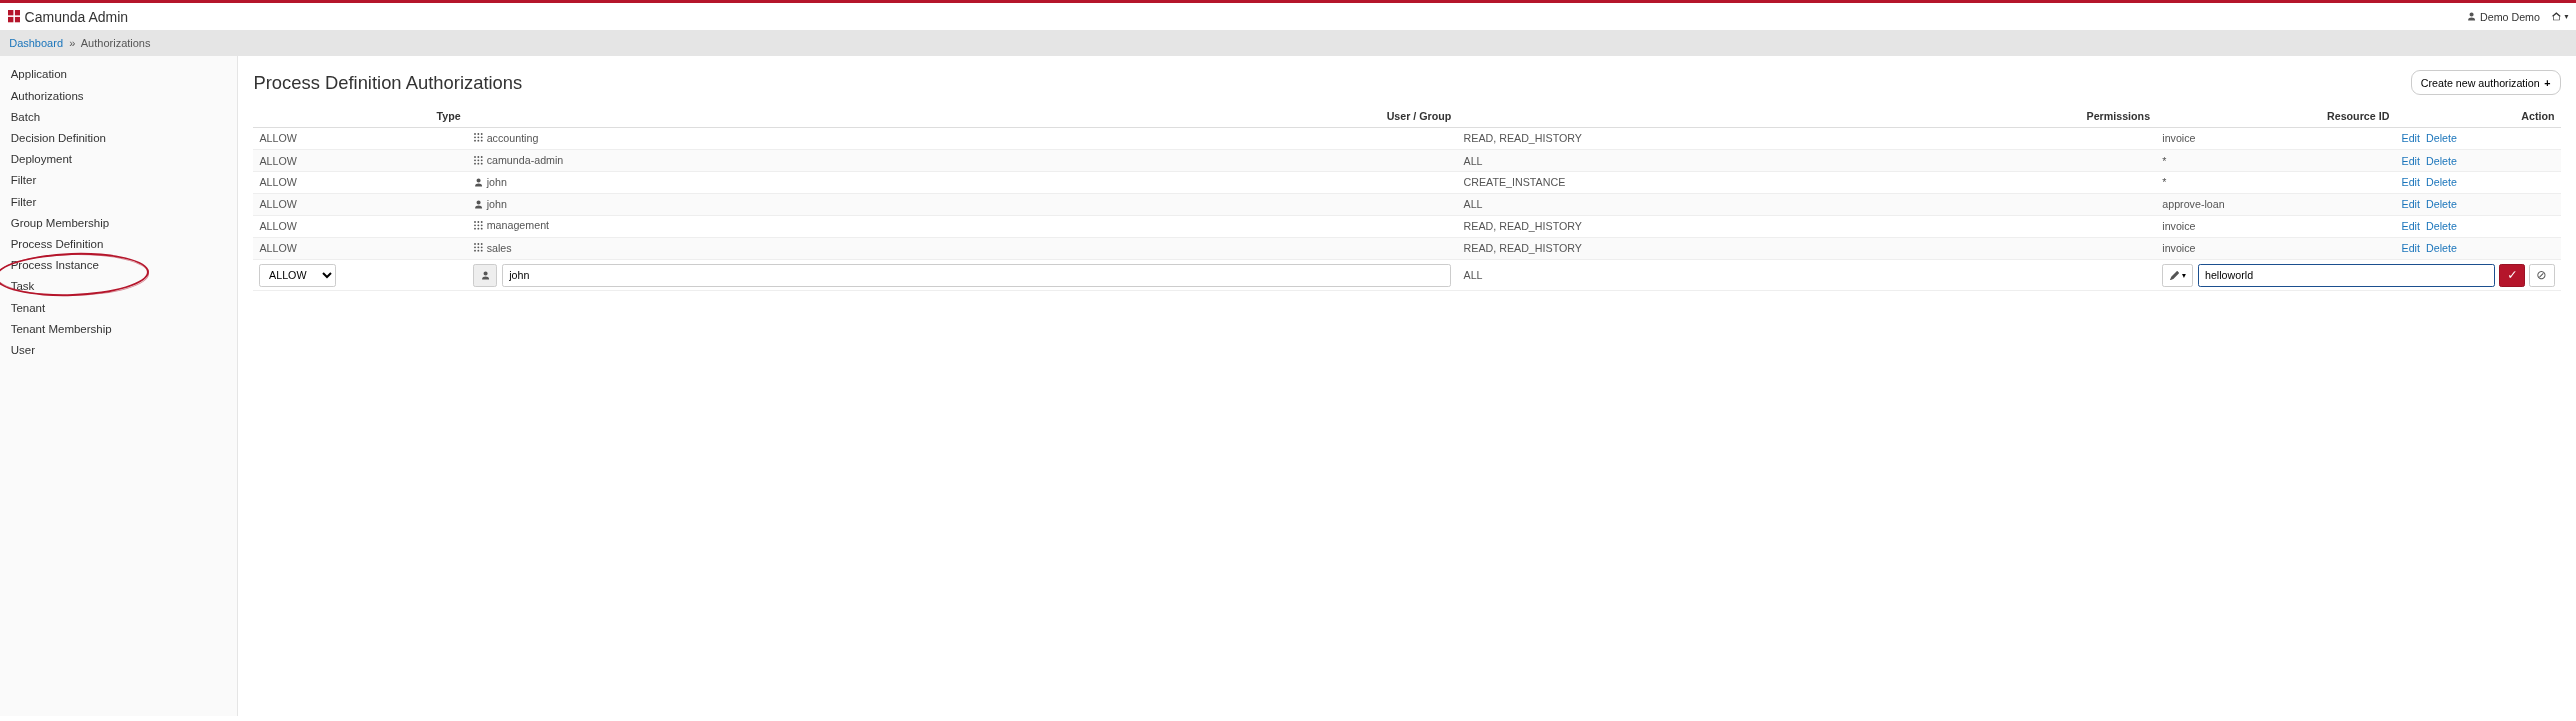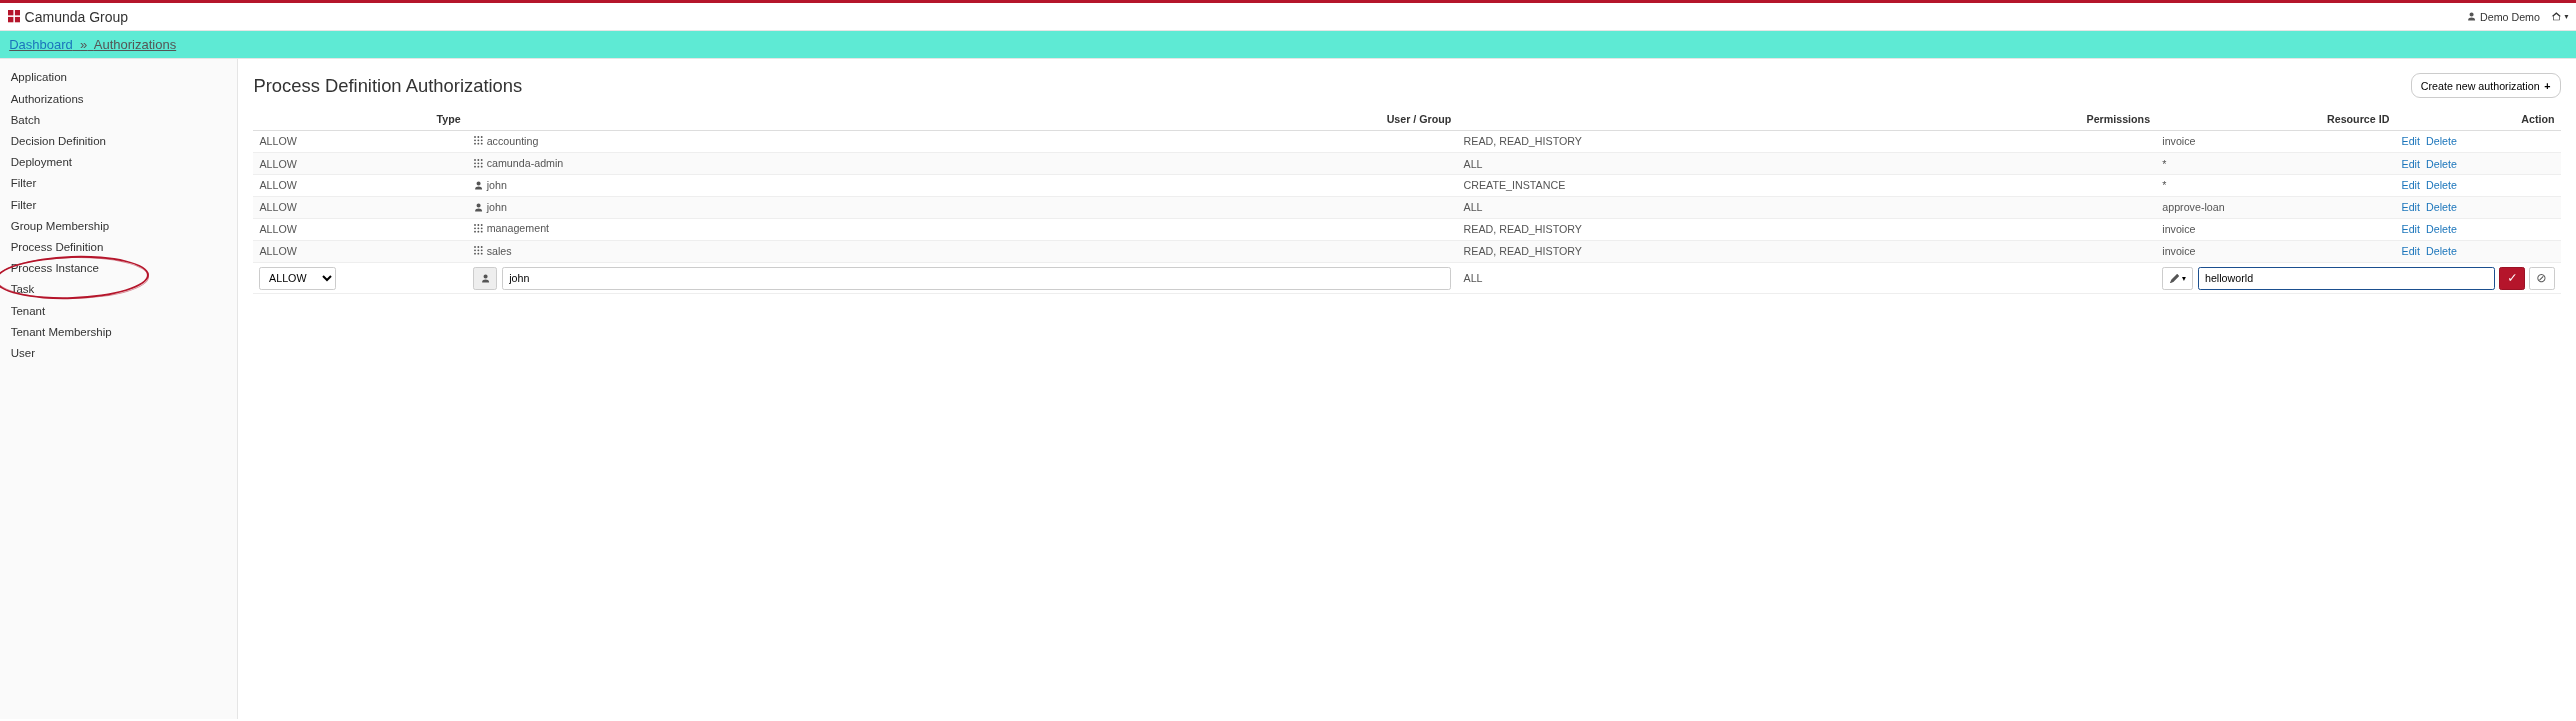--- a/index.html
+++ b/index.html
@@ -9,21 +9,21 @@
   .brand { display: flex; align-items: center; font-size: 14px; color: #333; margin-right: 14px; }
   .brand-icon { width: 12.3px; height: 12.3px; margin-right: 4.6px; }
   .nav { display: flex; align-items: stretch; height: 100%; }
   .nav-item { display: flex; align-items: center; padding: 0 9.2px; color: #777; font-size: 10.7px; cursor: pointer; }
   .nav-item.active { background: #eee; color: #333; }
   .spacer { flex: 1; }
   .user-menu { display: flex; align-items: center; color: #333; font-size: 10.7px; }
   .user-menu .home { margin-left: 10.7px; display:flex; align-items:center; }
   .caret { margin-left: 3.1px; font-size: 7.7px; }
   
-  .breadcrumb-bar { background: #5eead4; border-bottom: 0.8px solid #e5e5e5; padding: 6.1px 9.2px; font-size: 13px; color: #555; text-decoration: underline; }
+  .breadcrumb-bar { background: #e5e5e5; border-bottom: 0.8px solid #e5e5e5; padding: 6.1px 9.2px; font-size: 11px; color: #555; }
   .breadcrumb-bar a { color: #1b75bb; text-decoration: none; }
   
   .layout { display: flex; min-height: calc(100vh - 61px); }
   .sidebar { width: 238px; border-right: 0.8px solid #e5e5e5; background: #fafafa; padding: 7.7px 0; position: relative; }
   .sidebar-item { padding: 4.6px 10.7px; font-size: 11.5px; color: #333; cursor: pointer; }
   .sidebar-item.active { font-weight: normal; }
   
   .circle-annotation { position: absolute; left: -4.6px; top: 197px; width: 154px; height: 43px; border: 2.3px solid #b5152b; border-radius: 50%; pointer-events: none; transform: rotate(-2deg); }
   .circle-annotation::after { content:''; position:absolute; inset:-1.5px; border:1.5px solid rgba(181,21,43,0.5); border-radius:50%; transform: rotate(1deg); }
   
@@ -73,21 +73,21 @@
 <body>
 
 <div class="topbar">
   <div class="brand">
     <svg class="brand-icon" viewBox="0 0 16 16">
         <rect x="0" y="0" width="7" height="7" fill="#b5152b"></rect>
         <rect x="9" y="0" width="7" height="7" fill="#b5152b"></rect>
         <rect x="0" y="9" width="7" height="7" fill="#b5152b"></rect>
         <rect x="9" y="9" width="7" height="7" fill="#b5152b"></rect>
       </svg>
-    <span>Camunda Group</span>
+    <span>Camunda Admin</span>
   </div>
   <div class="spacer"></div>
   <div class="user-menu">
     <svg class="user-glyph" viewBox="0 0 16 16">
         <path d="M8 8c2 0 3.5-1.6 3.5-3.5S10 1 8 1 4.5 2.6 4.5 4.5 6 8 8 8zm0 1.5c-2.7 0-6 1.4-6 4V15h12v-1.5c0-2.6-3.3-4-6-4z"></path>
       </svg>
     <span style="margin-left:3.8px">Demo Demo</span>
     <span class="home">
       <svg width="10.7" height="10.7" viewBox="0 0 16 16" fill="#333">
           <path d="M8 2l7 6h-2v6H3V8H1l7-6zm0 2.5L4 8v5h8V8L8 4.5z"></path>

